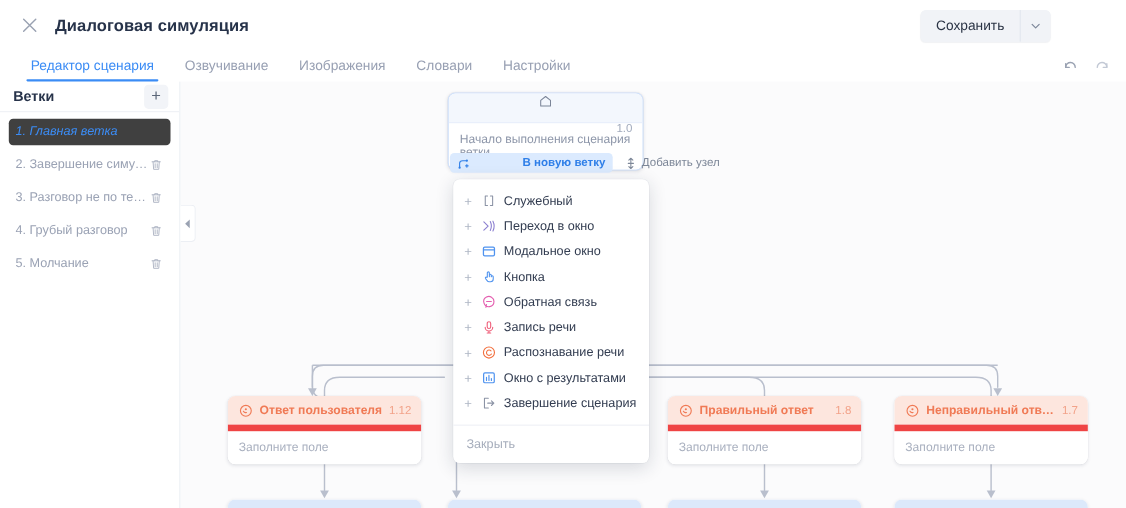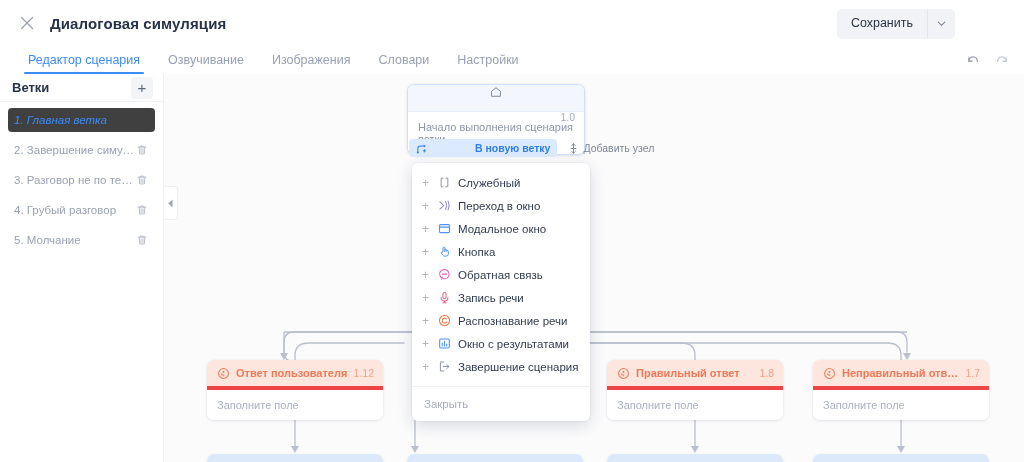--- a/index.html
+++ b/index.html
@@ -108,21 +108,21 @@
     box-shadow: 0 1px 3px rgba(30,40,70,.10), 0 0 0 0.5px rgba(40,50,80,.04);
     overflow: hidden;
   }
   .node-head {
     height: 26px; display: flex; align-items: center; padding: 0 9px; gap: 6px;
   }
   .node-head .ttl { font-size: 11px; font-weight: 700; white-space: nowrap; overflow: hidden; text-overflow: ellipsis; }
   .node-head .num { margin-left: auto; font-size: 10.5px; font-weight: 400; }
   .node-body {
     padding: 9px 10px; font-size: 11px; color: #a9b0bf; background: #fff;
-    border-top: 4px solid #ef4444;
+    border-top: 6px solid #ef4444;
   }
   .node.start { border: 1px solid #cfe0fb; width: 178px; }
   .node.start .node-head { background: #f3f7fd; color: #56627a; flex-direction: column; }
   .node.start .node-head .num { color: #a2abbd; }
   .node.start .node-body { color: #8d96a9; border-top: 1px solid #e7eefb; }
 
   .node.answer .node-head { background: #fde6de; color: #f07a55; }
   .node.answer .node-head .num { color: #f2a289; }
   .node.modal { box-shadow: 0 1px 3px rgba(30,40,70,.10); }
   .node.modal .node-head { background: #dce9fb; color: #4a82cf; }

